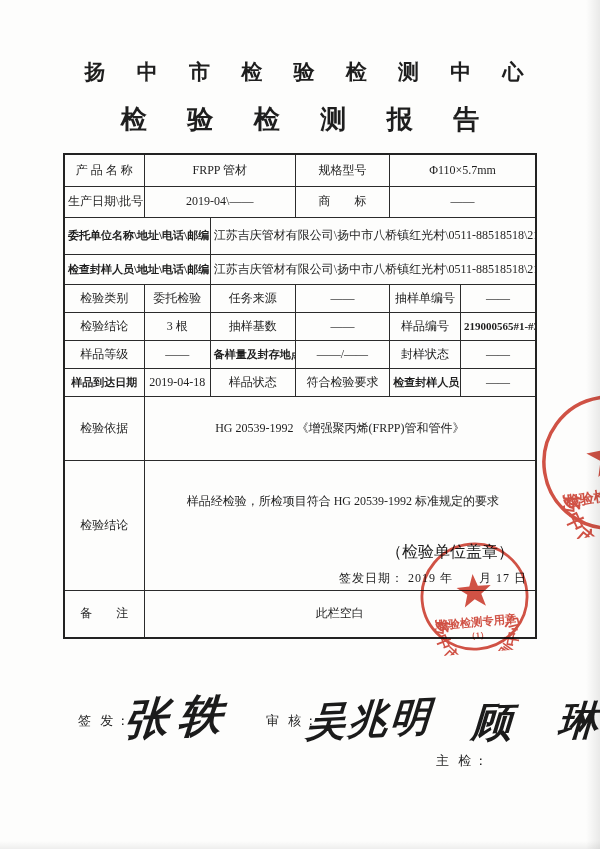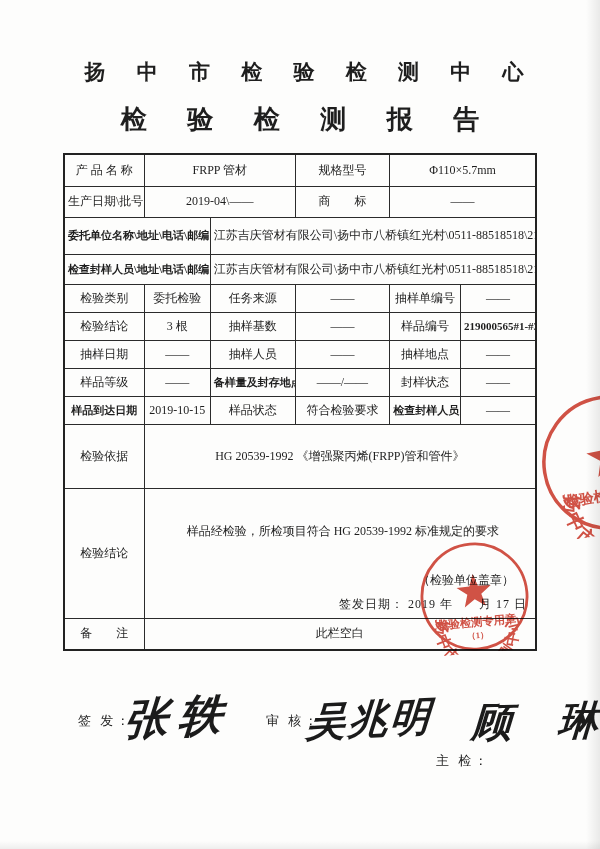--- a/index.html
+++ b/index.html
@@ -66,25 +66,25 @@
   td.left { text-align:left; padding-left:10px; }
   td.sm { font-size:11px;font-weight:bold; }
   tr.h32 td { height:32px; }
   tr.h31 td { height:31px; }
   tr.h37 td { height:37px; }
   tr.h30 td { height:30px; }
   tr.h28 td { height:28px; }
   tr.h25 td { height:25px; }
   tr.h64 td { height:64px; }
   tr.h130 td { height:130px; }
-  tr.h48 td { height:32px; }
+  tr.h48 td { height:48px; }
 
   td.concl-cell { vertical-align:top; white-space:normal; text-align:left; padding:0; }
   .concl-text { padding:30px 8px 0 14px; font-size:12px; }
-  .stamp-note { margin-top:32px; text-align:right; padding-right:18px; font-size:12px; }
+  .stamp-note { margin-top:32px; text-align:right; padding-right:18px; font-size:16px; }
   .sign-date { margin-top:7px; text-align:right; padding-right:5px; font-size:12px; letter-spacing:1px; }
 
   .sig-row {
     position:absolute; left:0; top:686px; width:600px; height:90px;
   }
   .sig-label { position:absolute; font-size:13px; letter-spacing:3px; top:26px; }
   .sig-label.l1 { left:78px; }
   .sig-label.l2 { left:266px; }
   .sig-label.l3 { left:436px;margin-top:40px; }
   .sig-name {
@@ -158,38 +158,30 @@
     </tr>
     <tr class="h28">
       <td>检验结论</td>
       <td>3 根</td>
       <td>抽样基数</td>
       <td>——</td>
       <td>样品编号</td>
       <td class="sm">219000565#1-#3</td>
     </tr>
     <tr class="h28">
-      <td>抽样日期</td>
-      <td>——</td>
-      <td>抽样人员</td>
-      <td>——</td>
-      <td>抽样地点</td>
-      <td>——</td>
-    </tr>
-    <tr class="h28">
       <td>样品等级</td>
       <td>——</td>
       <td class="sm">备样量及封存地点</td>
       <td>——/——</td>
       <td>封样状态</td>
       <td>——</td>
     </tr>
     <tr class="h28">
       <td class="sm">样品到达日期</td>
-      <td>2019-10-15</td>
+      <td>2019-04-18</td>
       <td>样品状态</td>
       <td>符合检验要求</td>
       <td class="sm">检查封样人员</td>
       <td>——</td>
     </tr>
     <tr class="h64">
       <td>检验依据</td>
       <td colspan="5" class="left">HG 20539-1992 《增强聚丙烯(FRPP)管和管件》</td>
     </tr>
     <tr class="h130">

